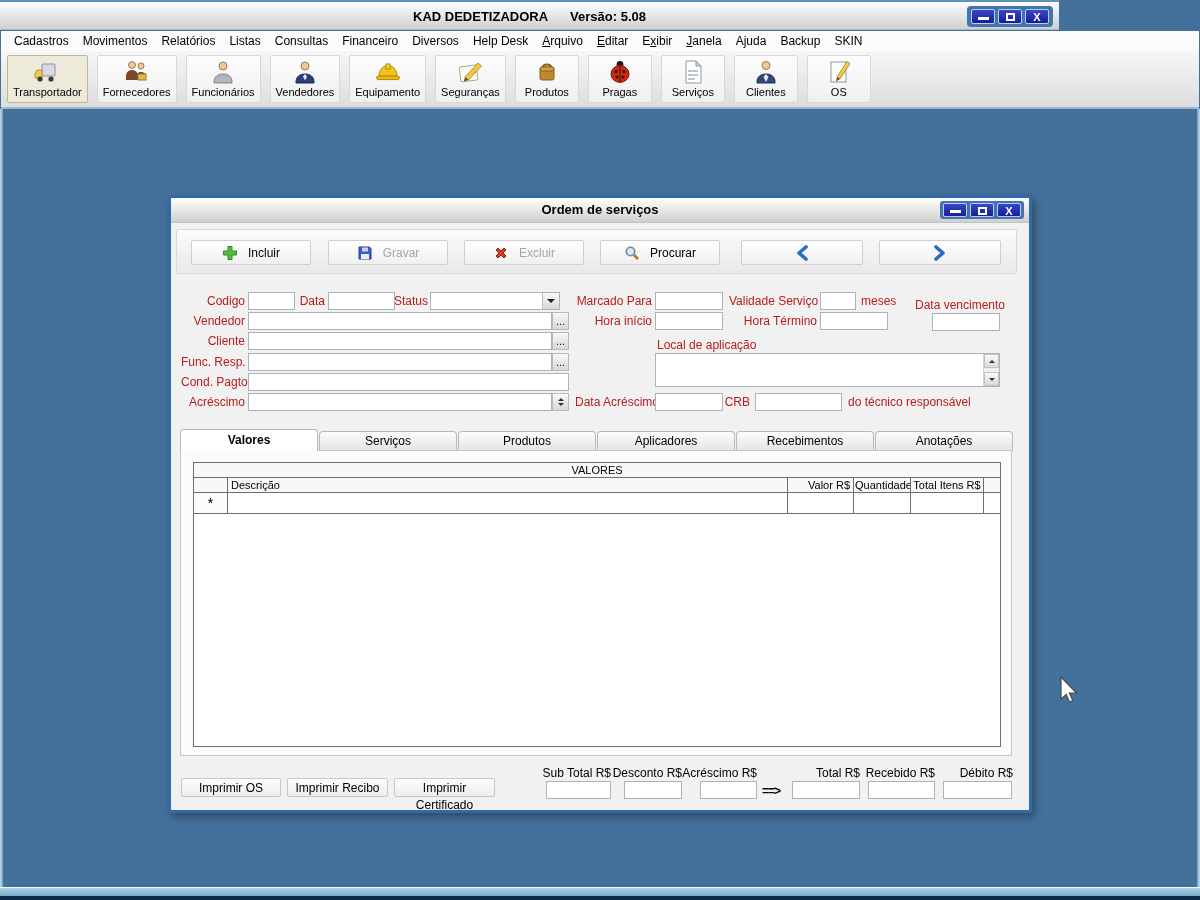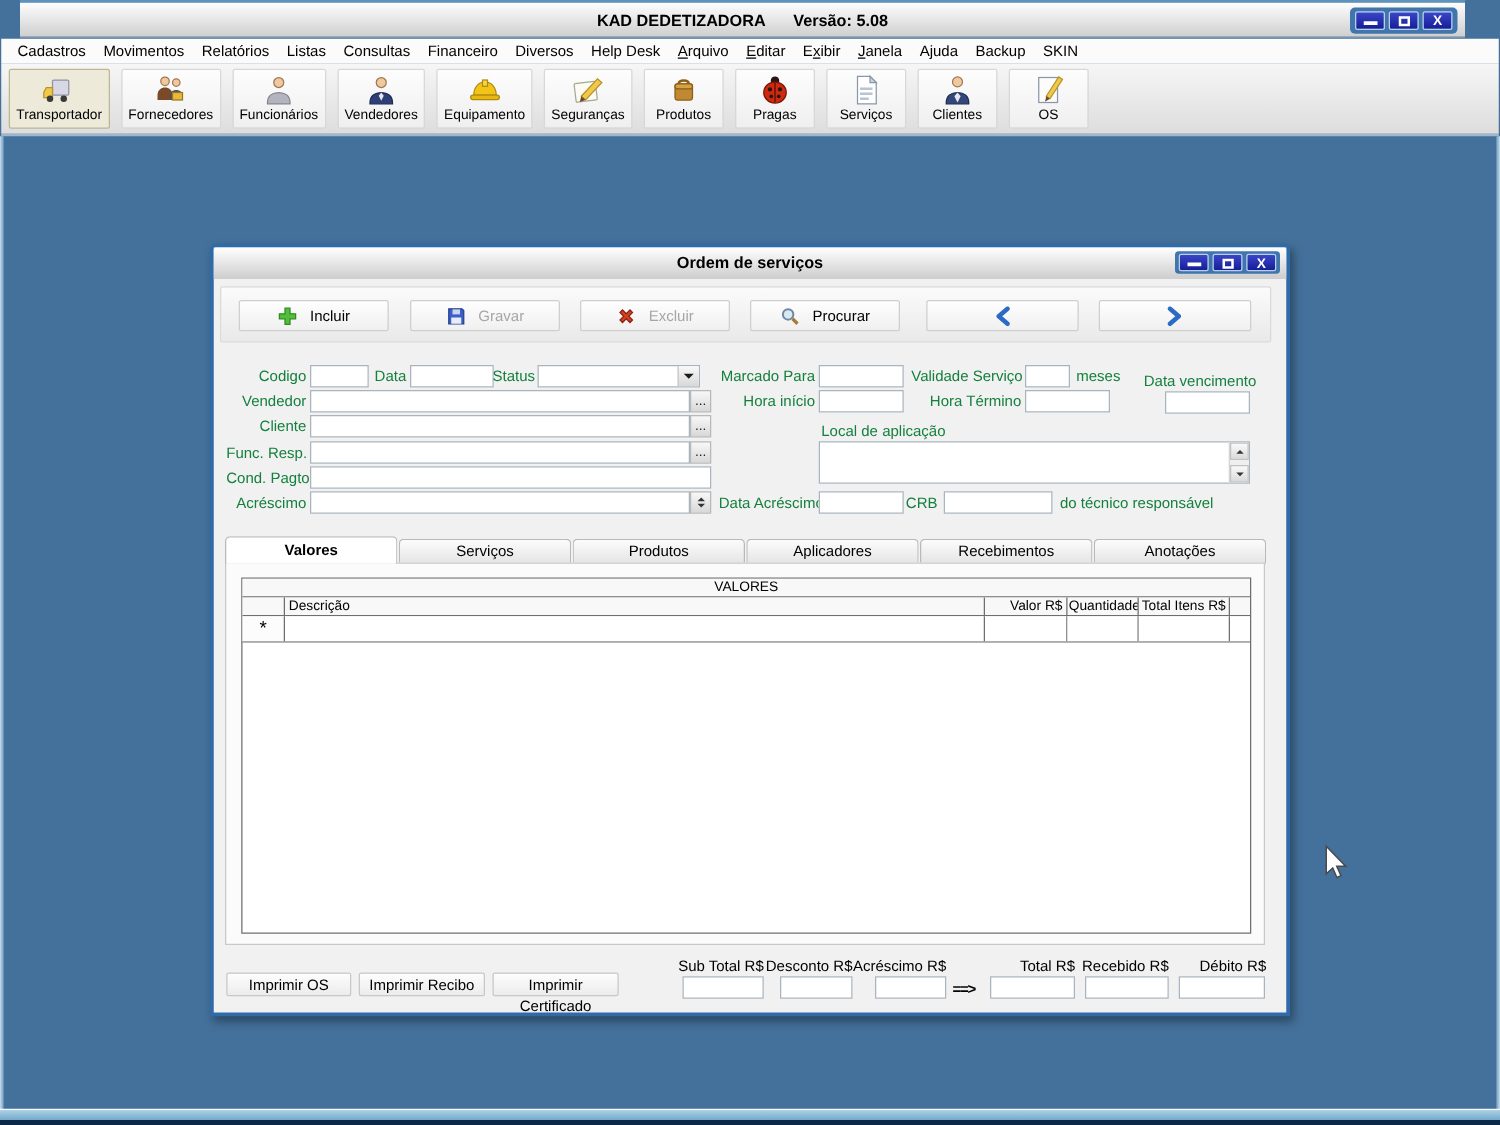--- a/index.html
+++ b/index.html
@@ -6,23 +6,23 @@
   html,body { margin:0; padding:0; }
   body {
     width:1200px; height:900px; overflow:hidden;
     font-family:"Liberation Sans", sans-serif;
     background:#44719B;
   }
   .screen { position:relative; width:1200px; height:900px; background:#44719B; }
 
   
   .main-titlebar {
-    position:absolute; left:0; top:0; width:1156px; height:30px;
+    position:absolute; left:0; top:0; width:1059px; height:30px;
     background:linear-gradient(#FEFEFE,#CFCFCF);
-    border-top:2px solid #5E93BE; border-bottom:1px solid #AEB6BE;margin-left:16px;
+    border-top:2px solid #5E93BE; border-bottom:1px solid #AEB6BE;
   }
   .main-title { position:absolute; left:0; right:0; top:7px; text-align:center; font-size:13px; font-weight:bold; color:#000; }
   .main-title .ver { margin-left:22px; }
   .win-controls { position:absolute; right:6px; top:4px; display:flex; gap:3px; background:#4076AC; padding:3px 4px; border-radius:4px; }
   .win-btn {
     width:24px; height:15px; position:relative;
     background:linear-gradient(#3A46C8,#161E96);
     border:1px solid #BACCF0; border-radius:2px; cursor:default;
   }
   .g-min { position:absolute; left:6px; bottom:3px; width:11px; height:3px; background:#fff; }
@@ -77,21 +77,21 @@
     background:linear-gradient(#FBFBFB,#E9E9E9); border:1px solid #DADADA; border-radius:2px;
   }
   .action-btn {
     position:absolute; top:10px; height:25px; width:120px;
     background:linear-gradient(#FEFEFE,#F0F0F0); border:1px solid #CFCFCF; border-radius:2px;
     display:flex; align-items:center; justify-content:center; gap:10px; font-size:12px; color:#000;
   }
   .action-btn.disabled { color:#A6A6A6; }
   .action-btn svg { flex:0 0 auto; }
 
-  .fl { position:absolute; height:15px; font-size:12px; color:#15803d; text-align:right; white-space:nowrap; }
+  .fl { position:absolute; height:15px; font-size:12px; color:#b91c1c; text-align:right; white-space:nowrap; }
   .fl.la { text-align:left; }
   .ti {
     position:absolute; height:18px; border:1px solid #A9B4BE; background:#fff;
     font-family:inherit; font-size:12px; padding:0 3px; color:#000;
   }
   .combo { position:absolute; height:18px; border:1px solid #A9B4BE; background:#fff; }
   .combo-btn { position:absolute; right:0; top:0; width:17px; height:16px; background:linear-gradient(#F8F8F8,#D8D8D8); border-left:1px solid #C0C0C0; display:flex; align-items:center; justify-content:center; }
   .tri-down { width:0; height:0; border-left:4px solid transparent; border-right:4px solid transparent; border-top:4px solid #1A1A1A; }
   .tri-up-s { width:0; height:0; border-left:3px solid transparent; border-right:3px solid transparent; border-bottom:3px solid #333; }
   .tri-dn-s { width:0; height:0; border-left:3px solid transparent; border-right:3px solid transparent; border-top:3px solid #333; }

